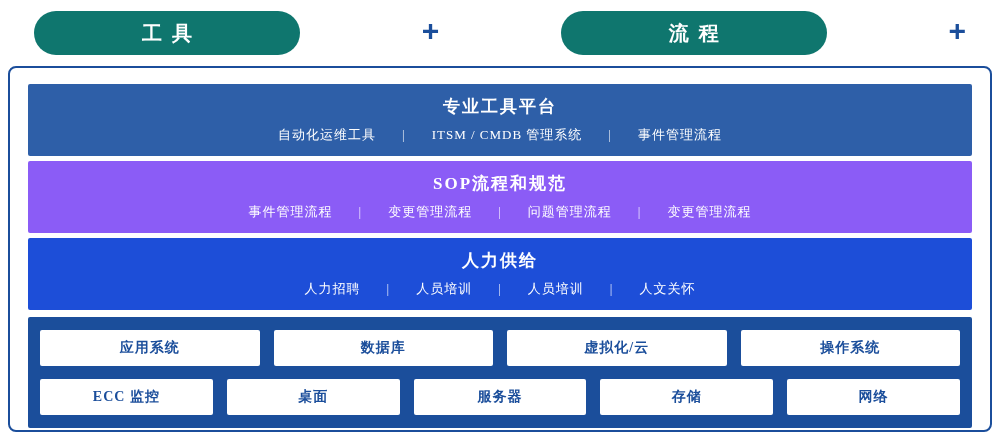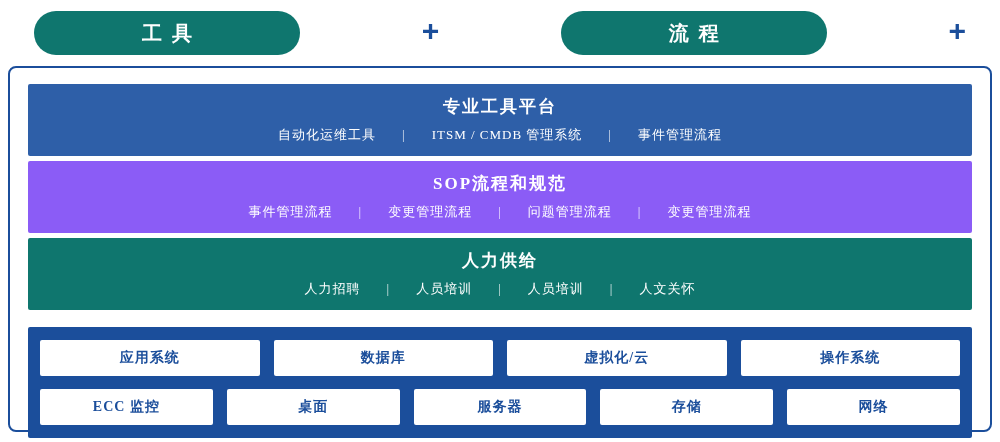--- a/index.html
+++ b/index.html
@@ -56,21 +56,21 @@
   
   .band {
     color: #ffffff;
     text-align: center;
     border-radius: 2px;
     padding: 11px 10px 12px 10px;
     flex: 0 0 auto;
   }
   .band-1 { background: #2e5fa8; }
   .band-2 { background: #8b5cf6; }
-  .band-3 { background: #0f766e; }
+  .band-3 { background: #1d4ed8; }
   .band-title {
     font-size: 17px;
     font-weight: bold;
     letter-spacing: 2px;
     margin-bottom: 8px;
   }
   .band-items {
     display: flex;
     justify-content: center;
     align-items: center;
@@ -85,21 +85,21 @@
   }
 
   
   .grid {
     background: #1b4e9b;
     border-radius: 2px;
     padding: 13px 12px;
     display: flex;
     flex-direction: column;
     gap: 13px;
-    margin-top: 12px;
+    margin-top: 2px;
     flex: 0 0 auto;
   }
   .grid-row {
     display: flex;
     gap: 14px;
   }
   .cell {
     flex: 1;
     background: #ffffff;
     color: #1b4e9b;

